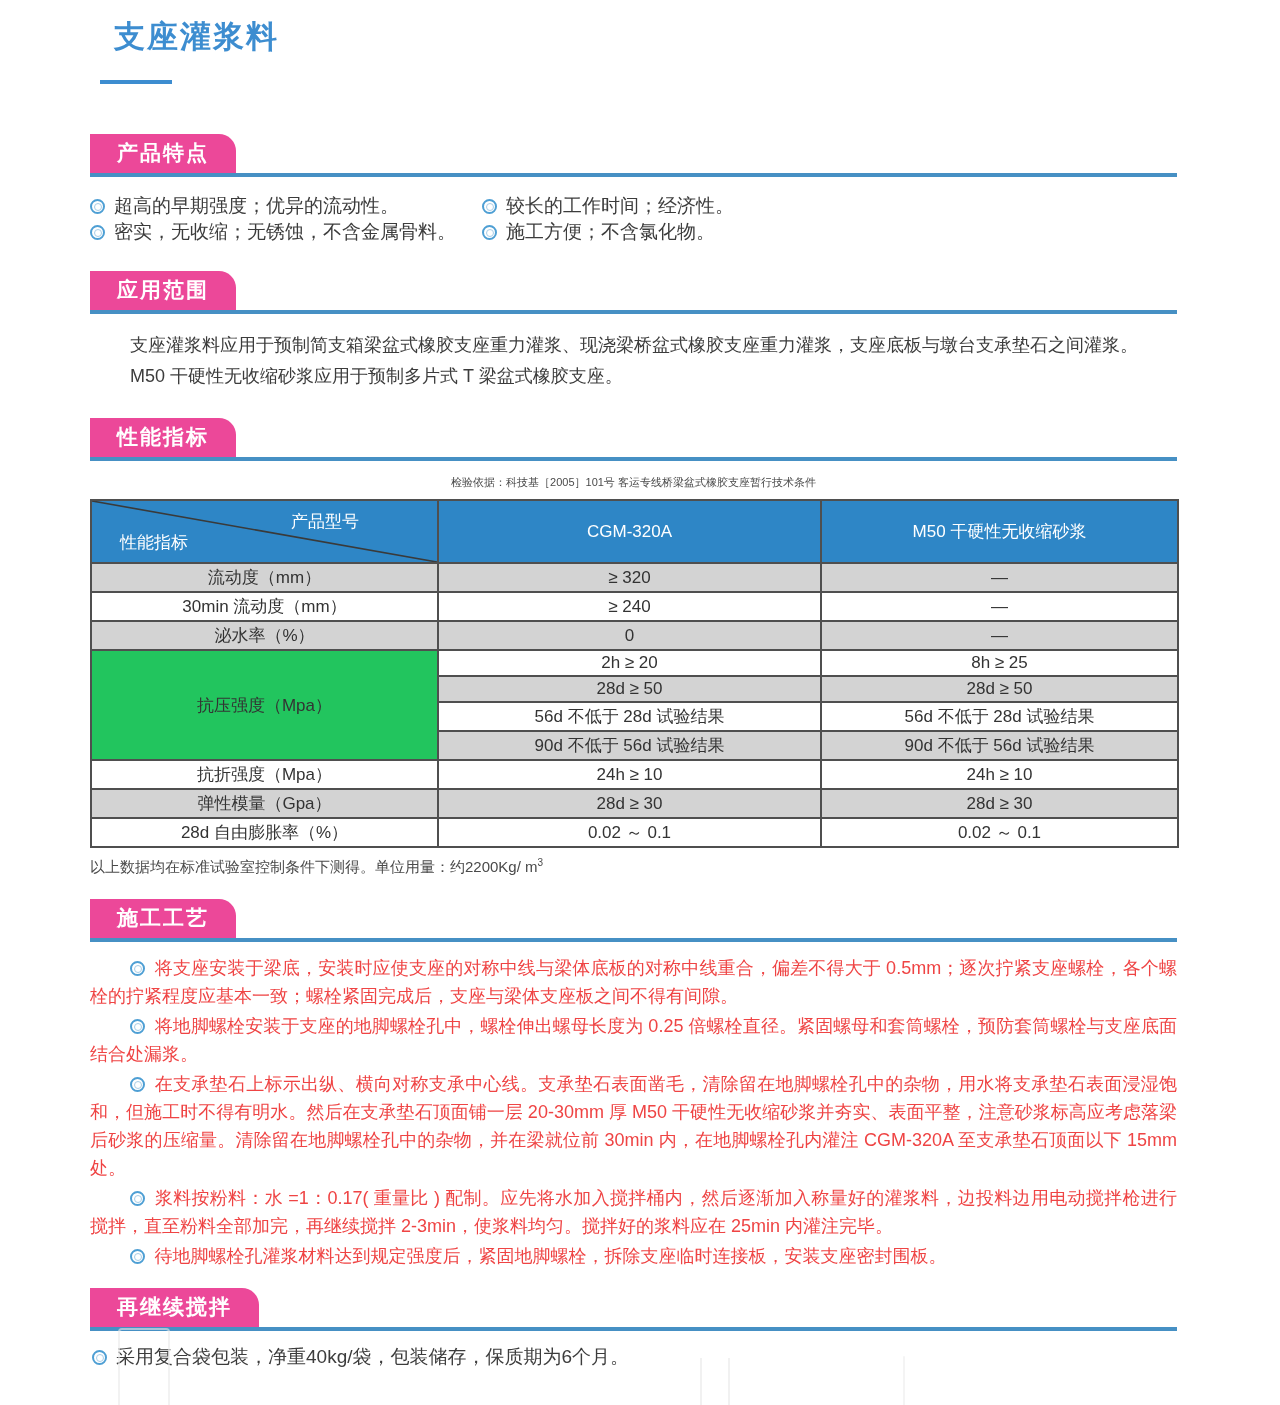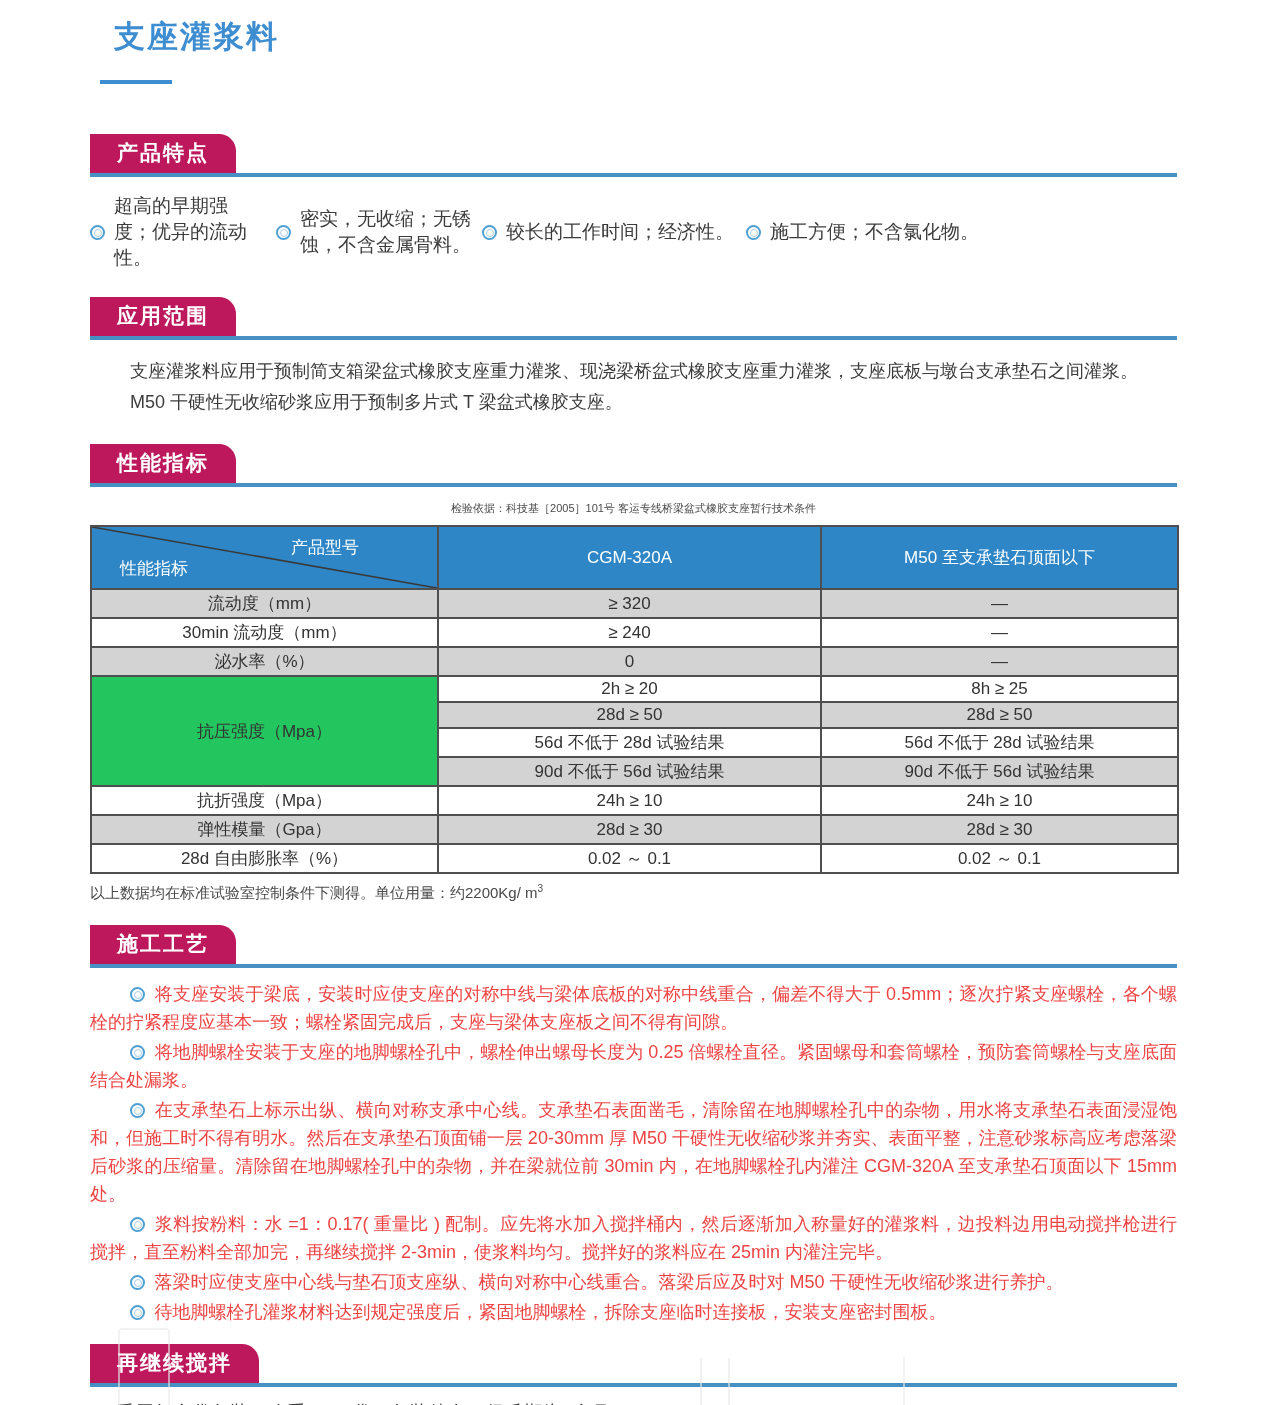--- a/index.html
+++ b/index.html
@@ -14,21 +14,21 @@
   .content { width: 1087px; margin-left: 90px; padding-top: 16px; position: relative; }
 
   
   .page-title { font-size: 31px; font-weight: bold; color: #3d8dd0; margin-left: 24px; letter-spacing: 2px; }
   .title-underline { width: 72px; height: 4px; background: #3d8dd0; margin: 22px 0 0 10px; }
 
   
   .sec-head { margin-top: 0; }
   .sec-tab {
     display: inline-block;
-    background: #be185d;
+    background: #ec4899;
     color: #ffffff;
     font-size: 21px;
     font-weight: bold;
     letter-spacing: 2px;
     padding: 5px 27px 6px 27px;
     border-radius: 0 17px 0 0;
     vertical-align: bottom;
   }
   .sec-line { height: 4px; background: #4690c4; }
 
@@ -42,21 +42,21 @@
   }
   .ring::before {
     content: ""; position: absolute; left: 2px; top: 2px;
     width: 6px; height: 6px;
     border: 1.5px solid #a8cde6;
     border-radius: 50%;
   }
 
   
   .features-wrap { display: flex; margin-top: 16px; }
-  .features-col { display: flex; flex-direction: row; gap: 12px; }
+  .features-col { display: flex; flex-direction: column; }
   .features-col.left { width: 392px; }
   .b-item { display: flex; align-items: center; gap: 9px; font-size: 19px; color: #3c3c3c; }
 
   
   .app-paras { margin: 16px 0 0 40px; font-size: 18px; line-height: 31px; color: #3c3c3c; }
 
   
   .sec-performance { margin-top: 26px; }
   .test-basis { margin-top: 14px; text-align: center; font-size: 11px; color: #4a4a4a; }
   table.perf {
@@ -160,21 +160,21 @@
     <thead>
       <tr>
         <th class="corner">
           <svg viewBox="0 0 100 100" preserveAspectRatio="none">
             <line x1="0" y1="0" x2="100" y2="100" stroke="#3a3a3a" stroke-width="1.6" vector-effect="non-scaling-stroke"></line>
           </svg>
           <span class="corner-top">产品型号</span>
           <span class="corner-bottom">性能指标</span>
         </th>
         <th>CGM-320A</th>
-        <th>M50 至支承垫石顶面以下</th>
+        <th>M50 干硬性无收缩砂浆</th>
       </tr>
     </thead>
     <tbody id="perf-tbody">
         <tr class="shade">
           <td>流动度（mm）</td>
           <td>≥ 320</td>
           <td>—</td>
         </tr>
         <tr>
           <td>30min 流动度（mm）</td>
@@ -225,21 +225,20 @@
 
   <div class="sec-head sec-construction">
     <span class="sec-tab">施工工艺</span>
     <div class="sec-line"></div>
   </div>
   <div class="cons-paras">
       <p><span class="ring"></span><span>将支座安装于梁底，安装时应使支座的对称中线与梁体底板的对称中线重合，偏差不得大于 0.5mm；逐次拧紧支座螺栓，各个螺栓的拧紧程度应基本一致；螺栓紧固完成后，支座与梁体支座板之间不得有间隙。</span></p>
       <p><span class="ring"></span><span>将地脚螺栓安装于支座的地脚螺栓孔中，螺栓伸出螺母长度为 0.25 倍螺栓直径。紧固螺母和套筒螺栓，预防套筒螺栓与支座底面结合处漏浆。</span></p>
       <p><span class="ring"></span><span>在支承垫石上标示出纵、横向对称支承中心线。支承垫石表面凿毛，清除留在地脚螺栓孔中的杂物，用水将支承垫石表面浸湿饱和，但施工时不得有明水。然后在支承垫石顶面铺一层 20-30mm 厚 M50 干硬性无收缩砂浆并夯实、表面平整，注意砂浆标高应考虑落梁后砂浆的压缩量。清除留在地脚螺栓孔中的杂物，并在梁就位前 30min 内，在地脚螺栓孔内灌注 CGM-320A 至支承垫石顶面以下 15mm 处。</span></p>
       <p><span class="ring"></span><span>浆料按粉料：水 =1：0.17( 重量比 ) 配制。应先将水加入搅拌桶内，然后逐渐加入称量好的灌浆料，边投料边用电动搅拌枪进行搅拌，直至粉料全部加完，再继续搅拌 2-3min，使浆料均匀。搅拌好的浆料应在 25min 内灌注完毕。</span></p>
-      <p><span class="ring"></span><span>落梁时应使支座中心线与垫石顶支座纵、横向对称中心线重合。落梁后应及时对 M50 干硬性无收缩砂浆进行养护。</span></p>
       <p><span class="ring"></span><span>待地脚螺栓孔灌浆材料达到规定强度后，紧固地脚螺栓，拆除支座临时连接板，安装支座密封围板。</span></p>
     </div>
 
   <div class="sec-head sec-packaging">
     <span class="sec-tab">再继续搅拌</span>
     <div class="sec-line"></div>
   </div>
   <div class="pack-list">
       <div class="b-item">
         <span class="ring"></span>

